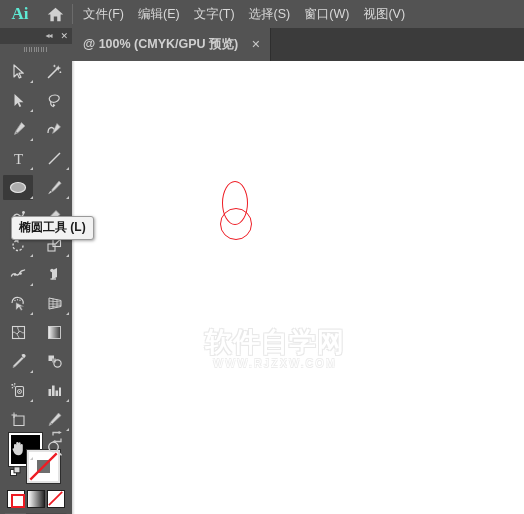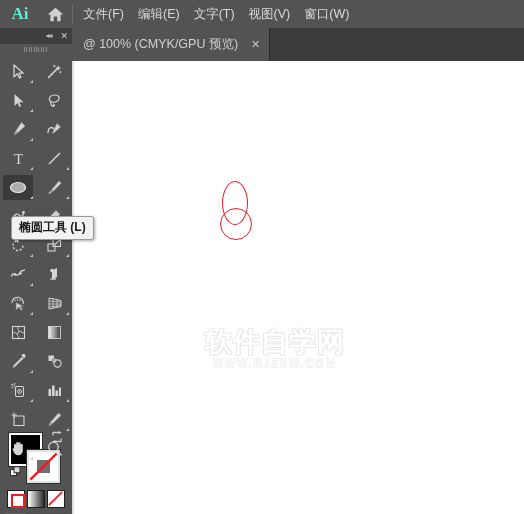--- a/index.html
+++ b/index.html
@@ -59,20 +59,21 @@
     height: 33px;
     background: #535353;
     display: flex; align-items: center;
     padding: 0 9px 0 11px;
     border-right: 1px solid #2e2e2e;
   }
   #doc-tab-title {
     color: #d0d0d0;
     font-size: 12.5px;
     white-space: nowrap;
+    font-weight: bold;
   }
   #doc-tab-close {
     color: #c8c8c8;
     font-size: 11px;
     margin-left: 13px;
     font-weight: bold;
     line-height: 1;
   }
 
   
@@ -285,22 +286,23 @@
     <div id="ai-logo">Ai</div>
     <div id="home-btn">
       <svg width="17" height="15" viewBox="0 0 17 15">
         <path d="M8.5 0.8 L16.2 7.4 L13.6 7.4 L13.6 14.3 L10.2 14.3 L10.2 9.6 L6.8 9.6 L6.8 14.3 L3.4 14.3 L3.4 7.4 L0.8 7.4 Z" fill="#d0d0d0"></path>
       </svg>
     </div>
     <div id="menubar-divider"></div>
     <div class="menu-item">文件(F)</div>
     <div class="menu-item">编辑(E)</div>
     <div class="menu-item">文字(T)</div>
+    <div class="menu-item">选择(S)</div>
+    <div class="menu-item">窗口(W)</div>
     <div class="menu-item">视图(V)</div>
-    <div class="menu-item">窗口(W)</div>
   </div>
 
   <div id="tabbar">
     <div id="doc-tab">
       <span id="doc-tab-title">@ 100% (CMYK/GPU 预览)</span>
       <span id="doc-tab-close">✕</span>
     </div>
   </div>
 
   <div id="canvas-area">

